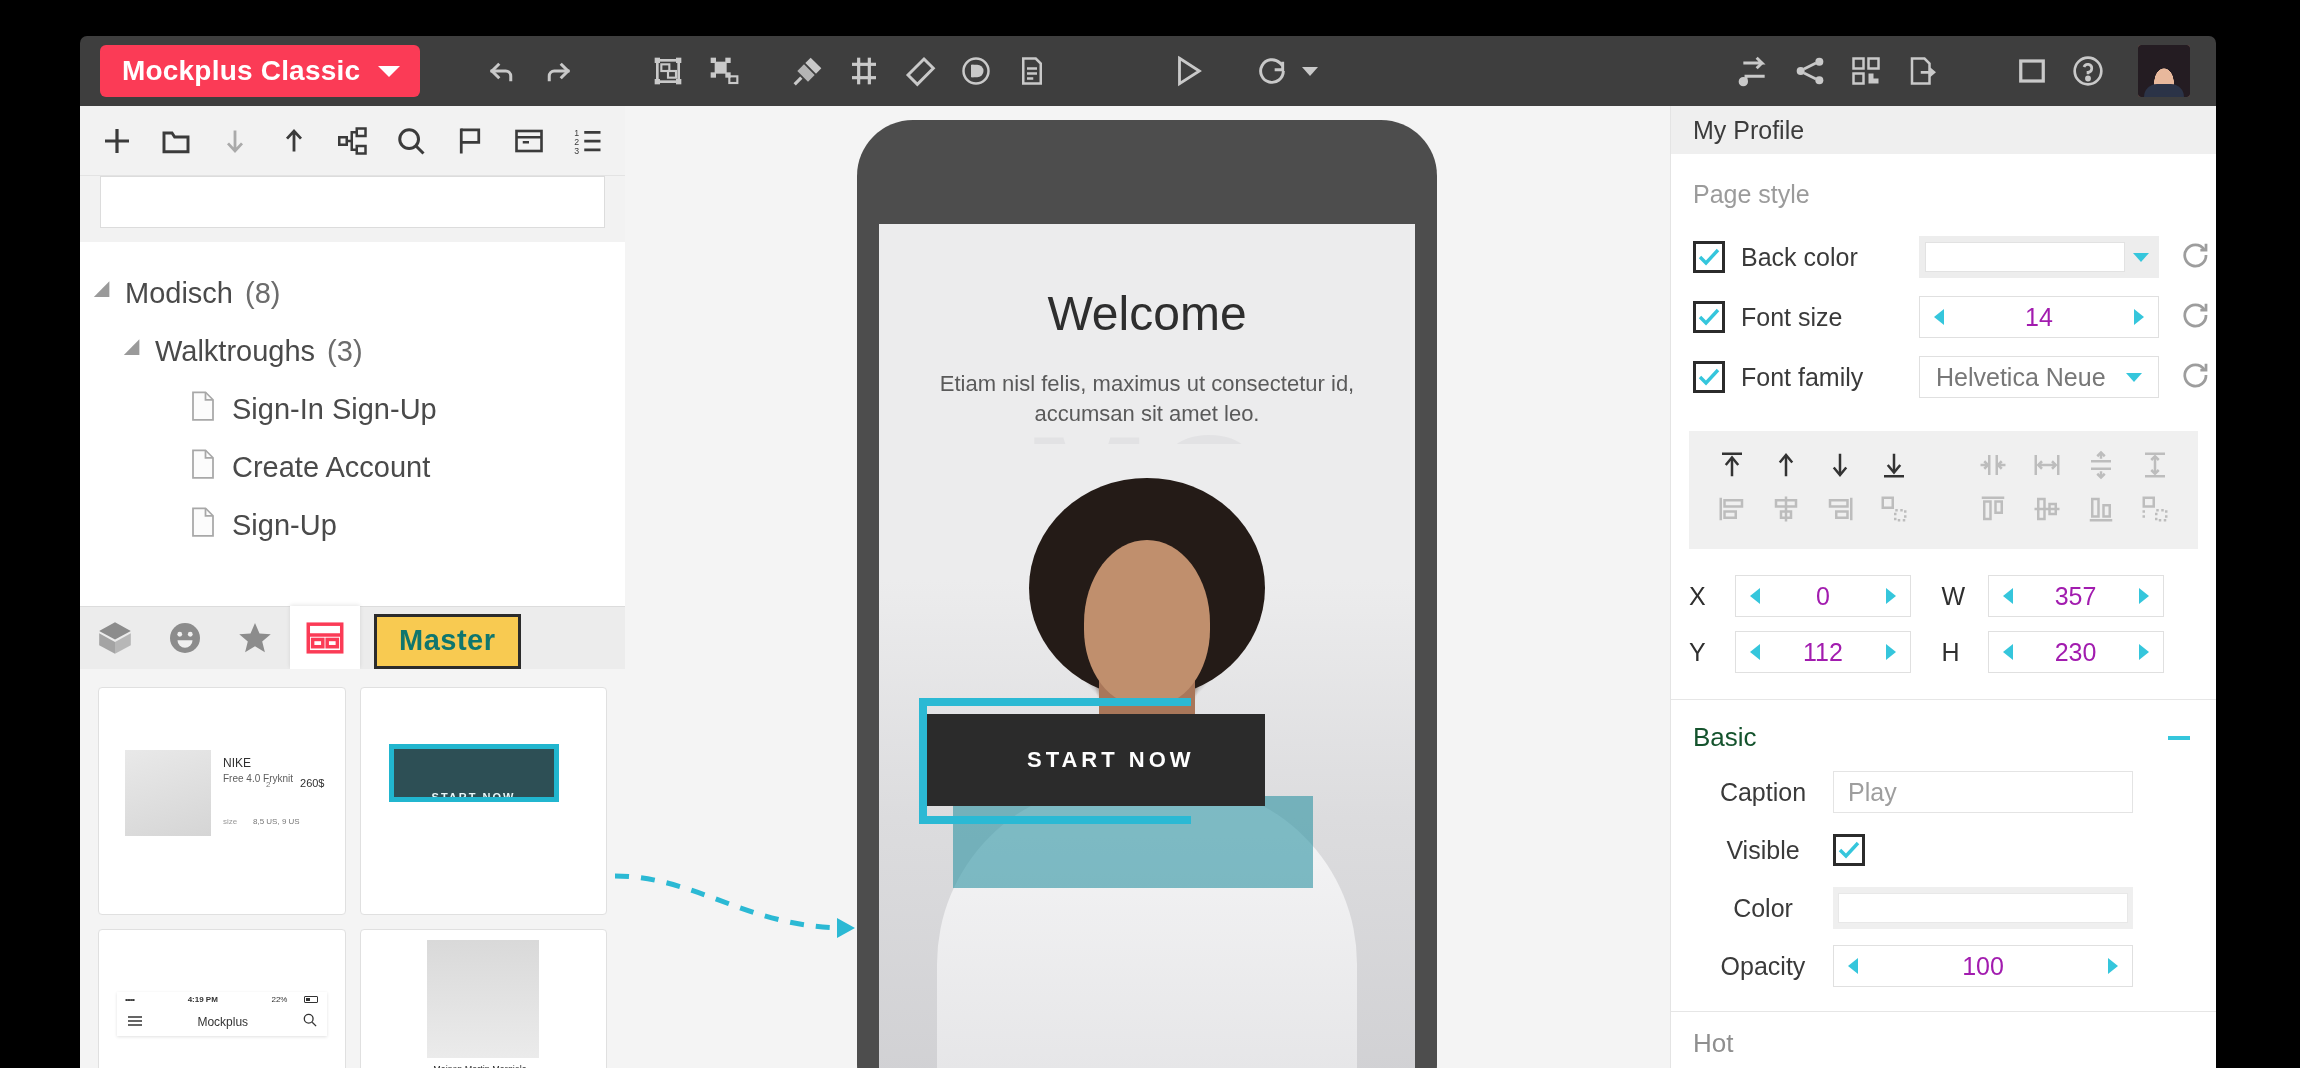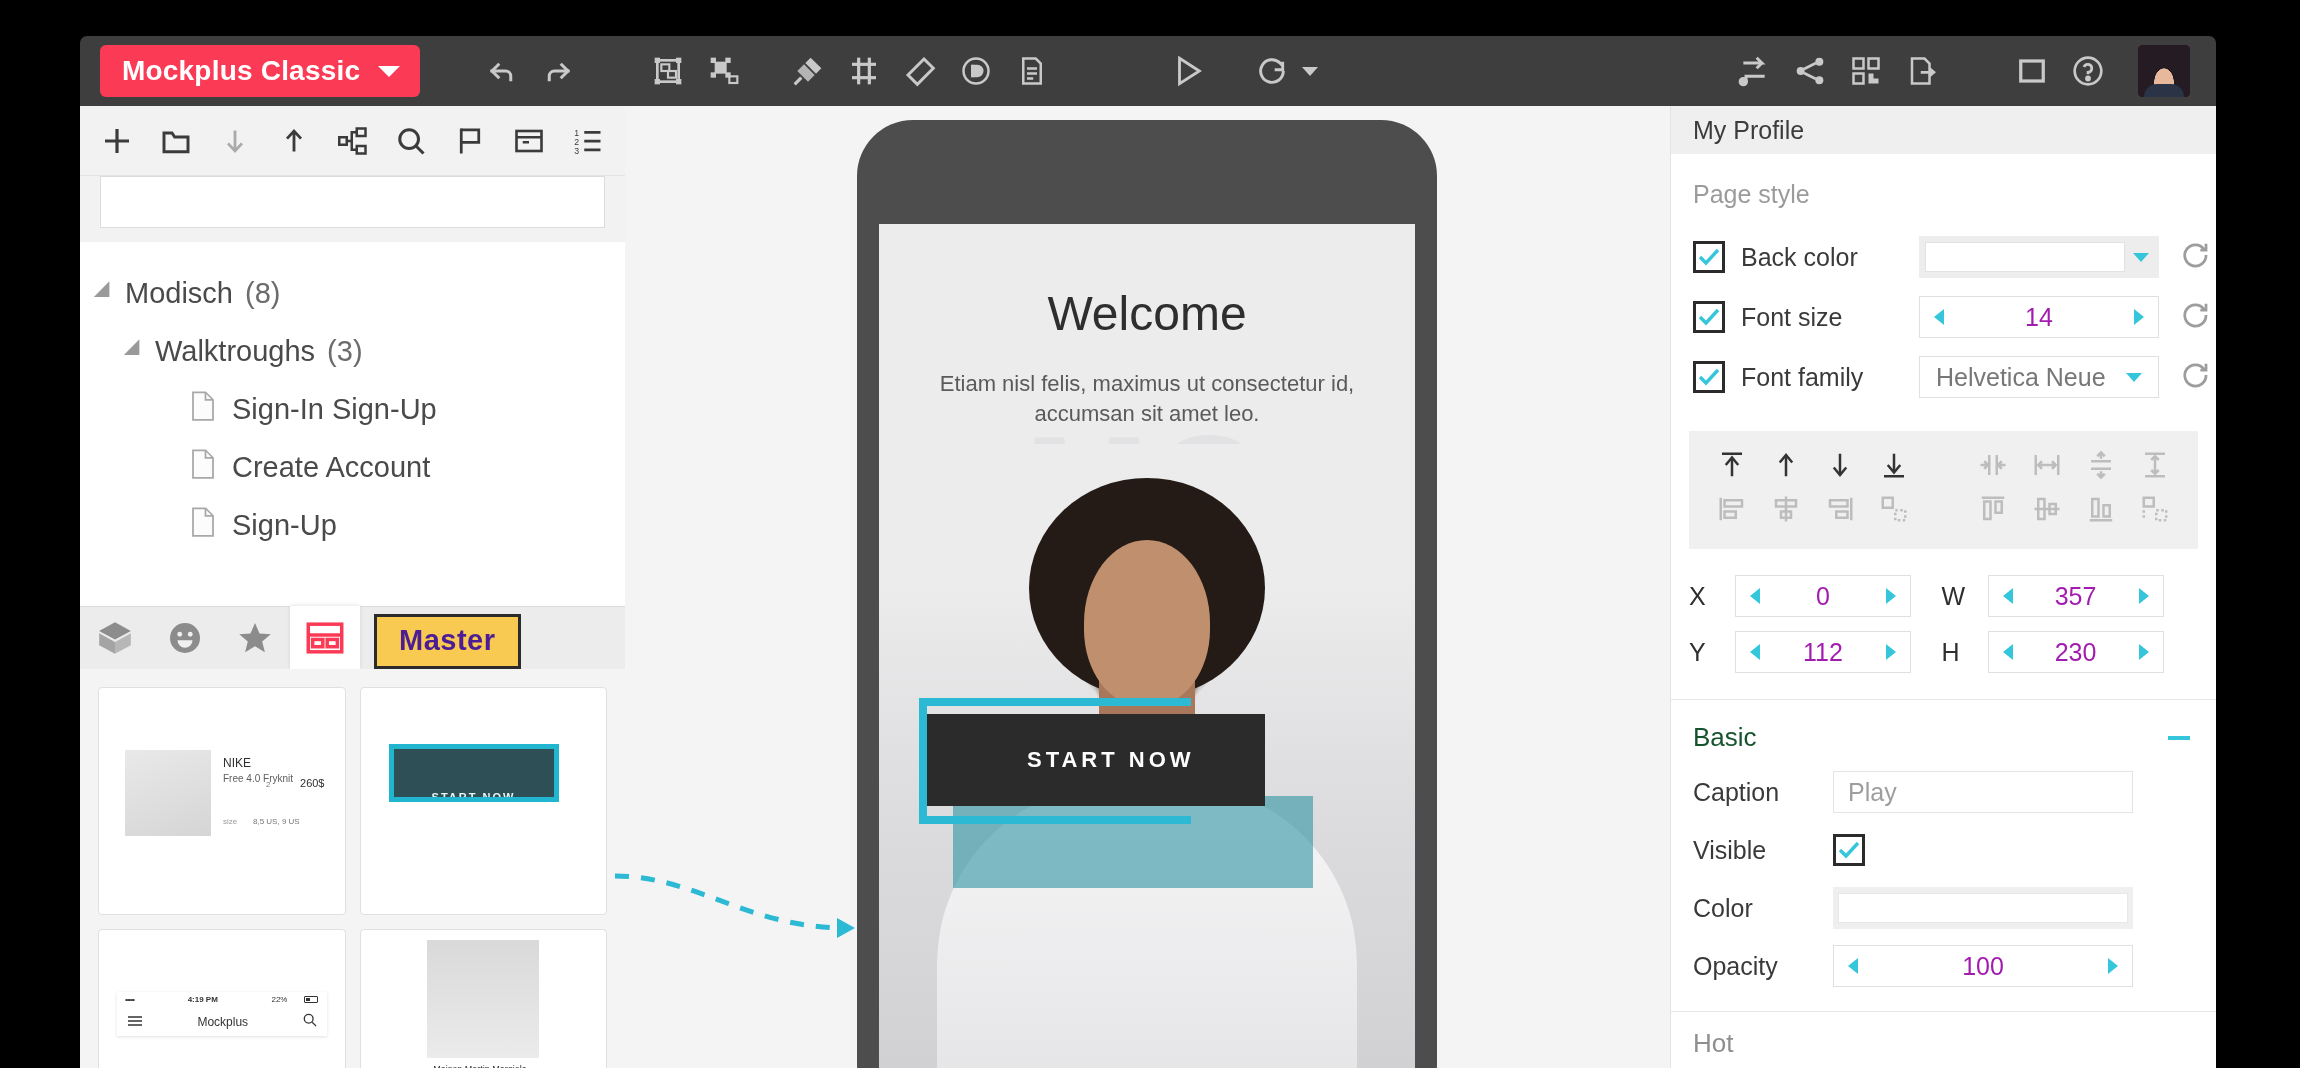--- a/index.html
+++ b/index.html
@@ -156,21 +156,21 @@
     cursor: pointer;
   }
   .lp-tab.active {
     background: #fff;
     box-shadow: 0 -1px 4px rgba(0,0,0,.10);
   }
   .master-badge {
     margin-left: 14px;
     background: #f8ca51;
     border: 3px solid #2b2b2b;
-    color: #4c1d95;
+    color: #0f766e;
     font-size: 29px;
     font-weight: bold;
     padding: 7px 22px 9px 22px;
     letter-spacing: .5px;
     user-select: none;
   }
   .thumbs {
     position: absolute;
     left: 0; top: 563px;
     width: 545px; height: 505px;
@@ -429,21 +429,21 @@
   .xywh .spinner { width: 176px; }
 
   .rp-divider { height: 1px; background: #e6e6e6; margin-top: 26px; }
   .basic-head {
     display: flex; align-items: center; justify-content: space-between;
     padding: 22px 26px 10px 22px;
   }
   .basic-title { font-size: 26px; color: #14532d; }
   .minus { width: 22px; height: 4px; background: #35c6dc; cursor: pointer; }
   .brow { display: flex; align-items: center; height: 58px; padding-left: 22px; }
-  .brow .lbl { font-size: 25px; color: #3a3a3a; width: 140px; }
+  .brow .lbl { font-size: 25px; color: #3a3a3a; width: 140px; text-align: center; }
   .text-field {
     width: 300px; height: 42px;
     border: 1px solid #e4e4e4;
     display: flex; align-items: center;
     padding-left: 14px;
     font-size: 25px; color: #9e9e9e;
     cursor: text;
   }
   .color-field2 { width: 300px; height: 42px; background: #efefef; display:flex; align-items:center; padding: 0 5px; cursor:pointer;}
   .color-field2 .sw { flex:1; height: 30px; background:#fff; border:1px solid #e8e8e8; }

